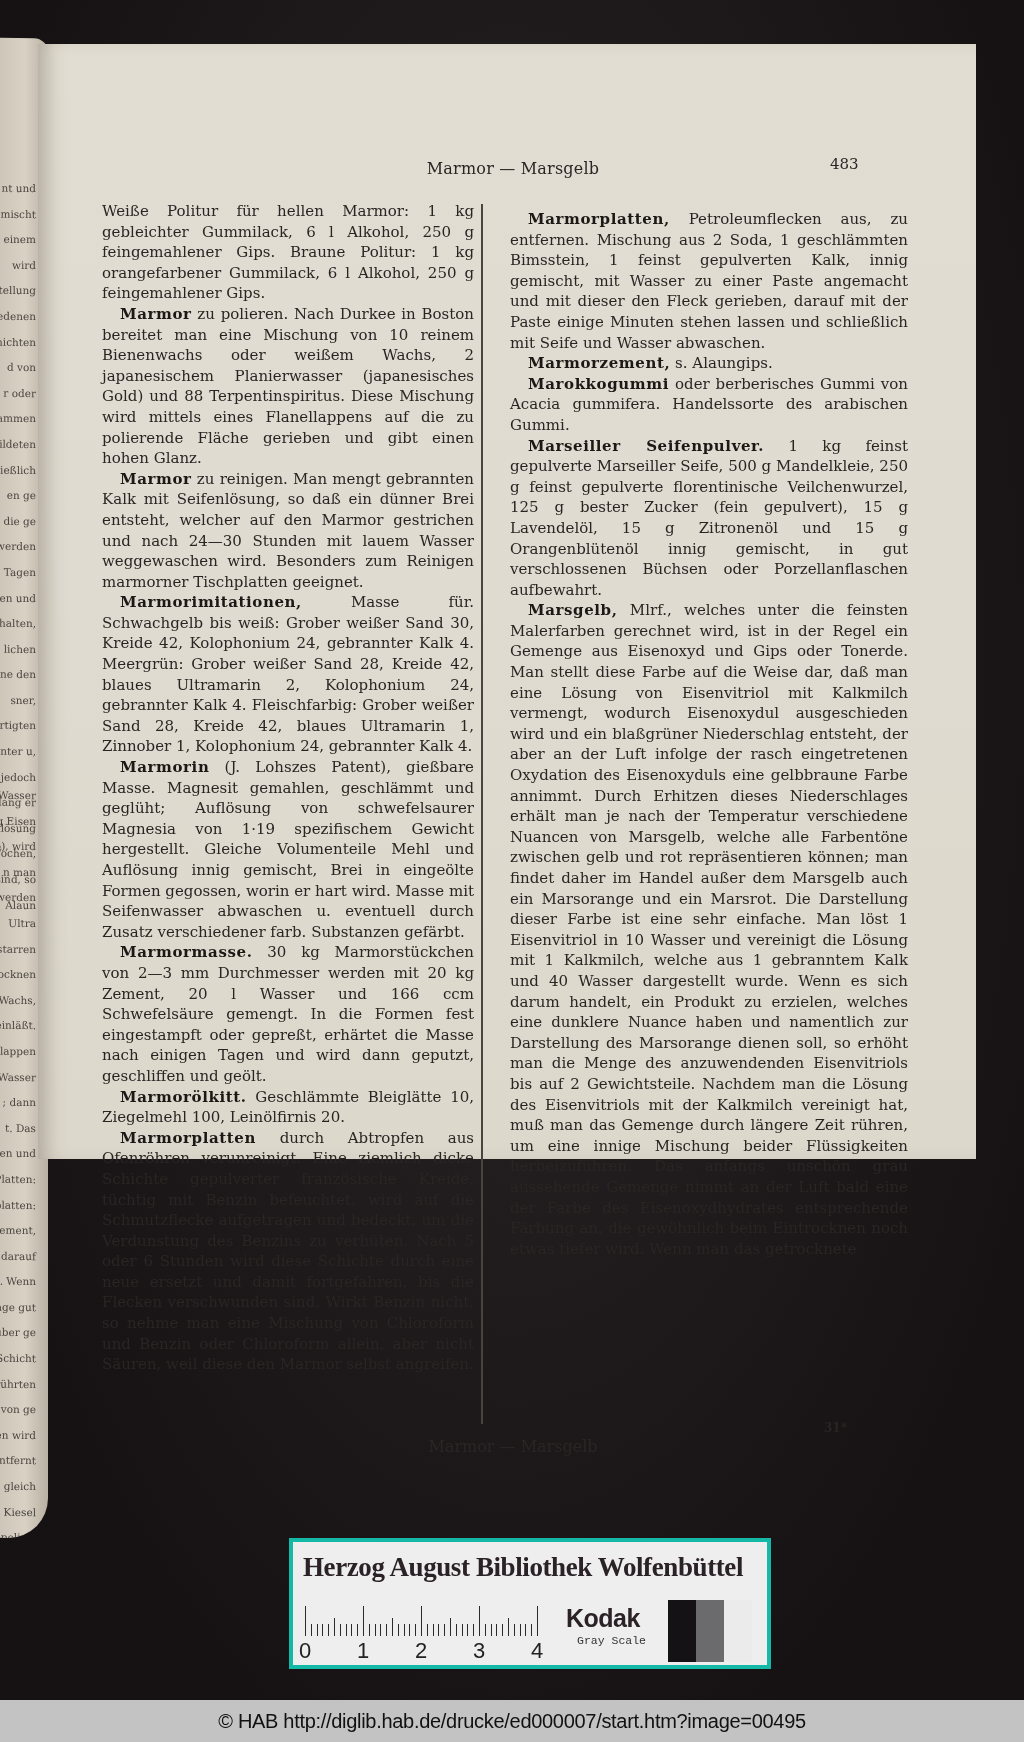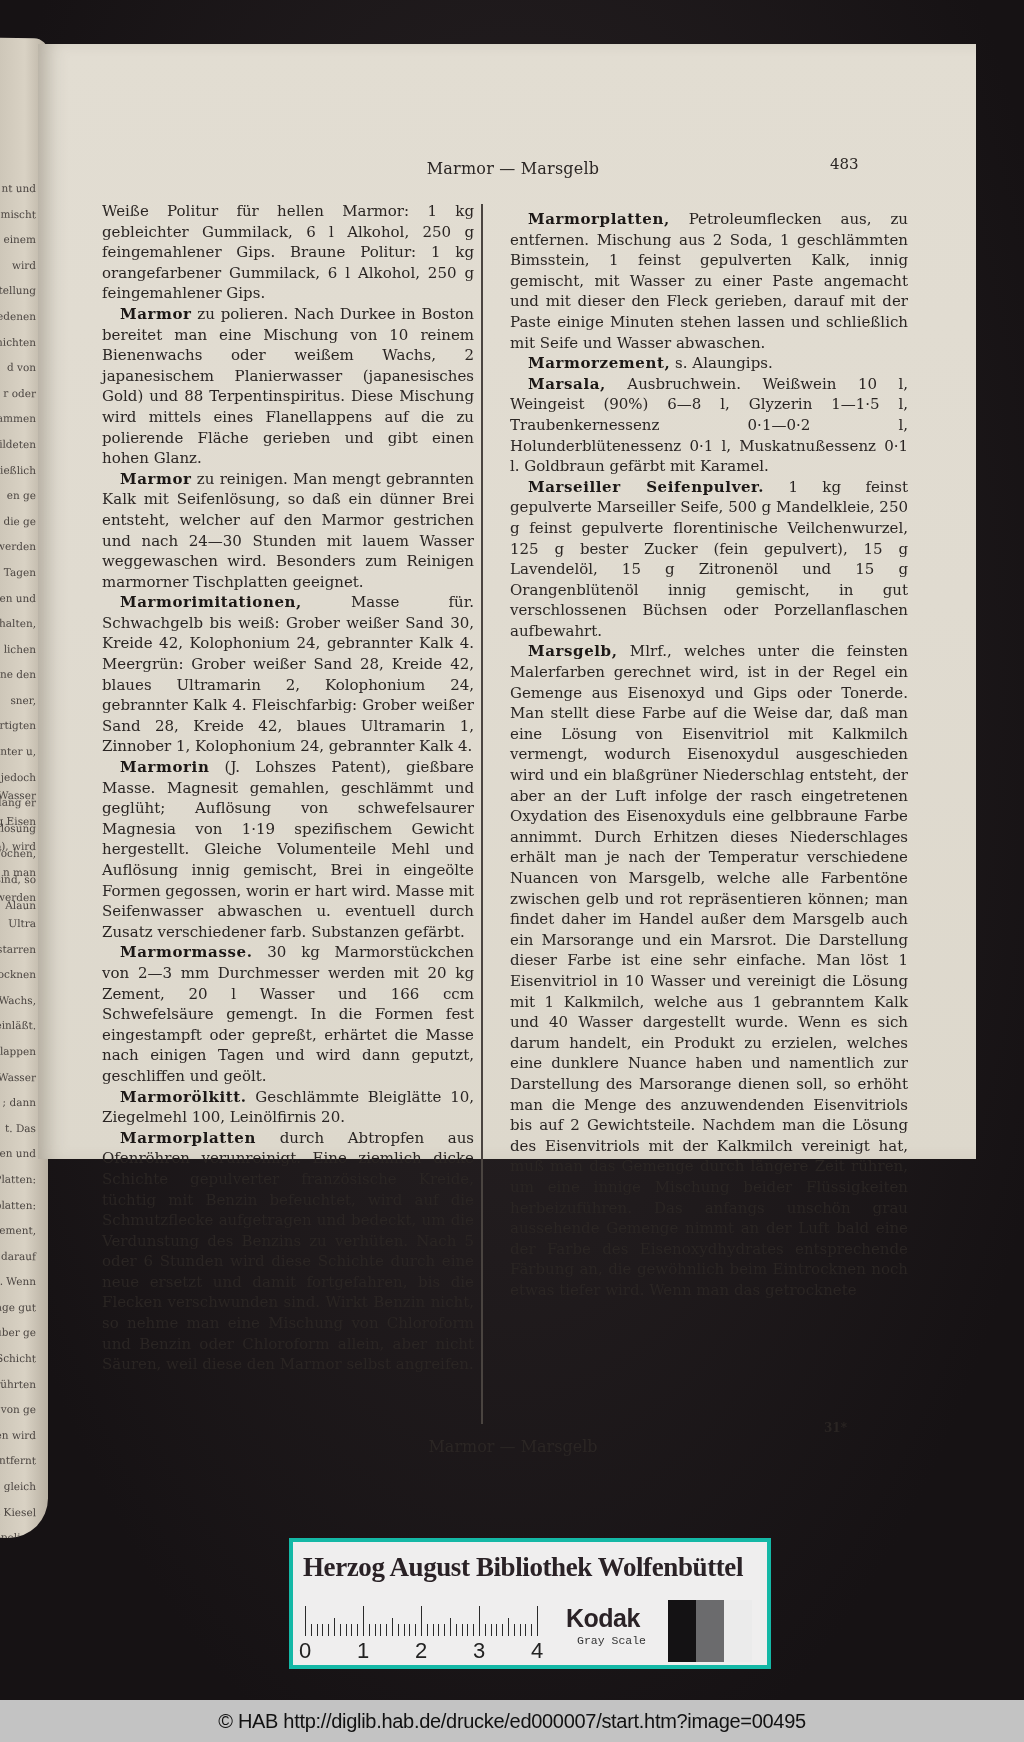--- a/index.html
+++ b/index.html
@@ -181,21 +181,21 @@
     <p class="entry indent"><span class="lemma">Marmormasse.</span><span> 30 kg Marmorstückchen von 2—3 mm Durchmesser werden mit 20 kg Zement, 20 l Wasser und 166 ccm Schwefelsäure gemengt. In die Formen fest eingestampft oder gepreßt, erhärtet die Masse nach einigen Tagen und wird dann geputzt, geschliffen und geölt.</span></p>
     <p class="entry indent"><span class="lemma">Marmorölkitt.</span><span> Geschlämmte Bleiglätte 10, Ziegelmehl 100, Leinölfirnis 20.</span></p>
     <p class="entry indent"><span class="lemma">Marmorplatten</span><span> durch Abtropfen aus Ofenröhren verunreinigt. Eine ziemlich dicke Schichte gepulverter französische Kreide, tüchtig mit Benzin befeuchtet, wird auf die Schmutzflecke aufgetragen und bedeckt, um die Verdunstung des Benzins zu verhüten. Nach 5 oder 6 Stunden wird diese Schichte durch eine neue ersetzt und damit fortgefahren, bis die Flecken verschwunden sind. Wirkt Benzin nicht, so nehme man eine Mischung von Chloroform und Benzin oder Chloroform allein, aber nicht Säuren, weil diese den Marmor selbst angreifen.</span></p>
   </div>
 
   <div class="col-divider"></div>
 
   <div class="col col-right">
     <p class="entry indent"><span class="lemma">Marmorplatten,</span><span> Petroleumflecken aus, zu entfernen. Mischung aus 2 Soda, 1 geschlämmten Bimsstein, 1 feinst gepulverten Kalk, innig gemischt, mit Wasser zu einer Paste angemacht und mit dieser den Fleck gerieben, darauf mit der Paste einige Minuten stehen lassen und schließlich mit Seife und Wasser abwaschen.</span></p>
     <p class="entry indent"><span class="lemma">Marmorzement,</span><span> s. Alaungips.</span></p>
-    <p class="entry indent"><span class="lemma">Marsala,</span><span> Ausbruchwein. Weißwein 10 l, Weingeist (90%) 6—8 l, Glyzerin 1—1·5 l, Traubenkernessenz 0·1—0·2 l, Holunderblütenessenz 0·1 l, Muskatnußessenz 0·1 l. Goldbraun gefärbt mit Karamel.</span></p>
+    <p class="entry indent"><span class="lemma">Marokkogummi</span><span> oder berberisches Gummi von Acacia gummifera. Handelssorte des arabischen Gummi.</span></p>
     <p class="entry indent"><span class="lemma">Marseiller Seifenpulver.</span><span> 1 kg feinst gepulverte Marseiller Seife, 500 g Mandelkleie, 250 g feinst gepulverte florentinische Veilchenwurzel, 125 g bester Zucker (fein gepulvert), 15 g Lavendelöl, 15 g Zitronenöl und 15 g Orangenblütenöl innig gemischt, in gut verschlossenen Büchsen oder Porzellanflaschen aufbewahrt.</span></p>
     <p class="entry indent"><span class="lemma">Marsgelb,</span><span> Mlrf., welches unter die feinsten Malerfarben gerechnet wird, ist in der Regel ein Gemenge aus Eisenoxyd und Gips oder Tonerde. Man stellt diese Farbe auf die Weise dar, daß man eine Lösung von Eisenvitriol mit Kalkmilch vermengt, wodurch Eisenoxydul ausgeschieden wird und ein blaßgrüner Niederschlag entsteht, der aber an der Luft infolge der rasch eingetretenen Oxydation des Eisenoxyduls eine gelbbraune Farbe annimmt. Durch Erhitzen dieses Niederschlages erhält man je nach der Temperatur verschiedene Nuancen von Marsgelb, welche alle Farbentöne zwischen gelb und rot repräsentieren können; man findet daher im Handel außer dem Marsgelb auch ein Marsorange und ein Marsrot. Die Darstellung dieser Farbe ist eine sehr einfache. Man löst 1 Eisenvitriol in 10 Wasser und vereinigt die Lösung mit 1 Kalkmilch, welche aus 1 gebranntem Kalk und 40 Wasser dargestellt wurde. Wenn es sich darum handelt, ein Produkt zu erzielen, welches eine dunklere Nuance haben und namentlich zur Darstellung des Marsorange dienen soll, so erhöht man die Menge des anzuwendenden Eisenvitriols bis auf 2 Gewichtsteile. Nachdem man die Lösung des Eisenvitriols mit der Kalkmilch vereinigt hat, muß man das Gemenge durch längere Zeit rühren, um eine innige Mischung beider Flüssigkeiten herbeizuführen. Das anfangs unschön grau aussehende Gemenge nimmt an der Luft bald eine der Farbe des Eisenoxydhydrates entsprechende Färbung an, die gewöhnlich beim Eintrocknen noch etwas tiefer wird. Wenn man das getrocknete</span></p>
   </div>
 
   <div class="signature">31*</div>
   <div class="footer-head">Marmor — Marsgelb</div>
 </div>
 
 <div class="target-card">
   <div class="target-title">Herzog August Bibliothek Wolfenbüttel</div>

